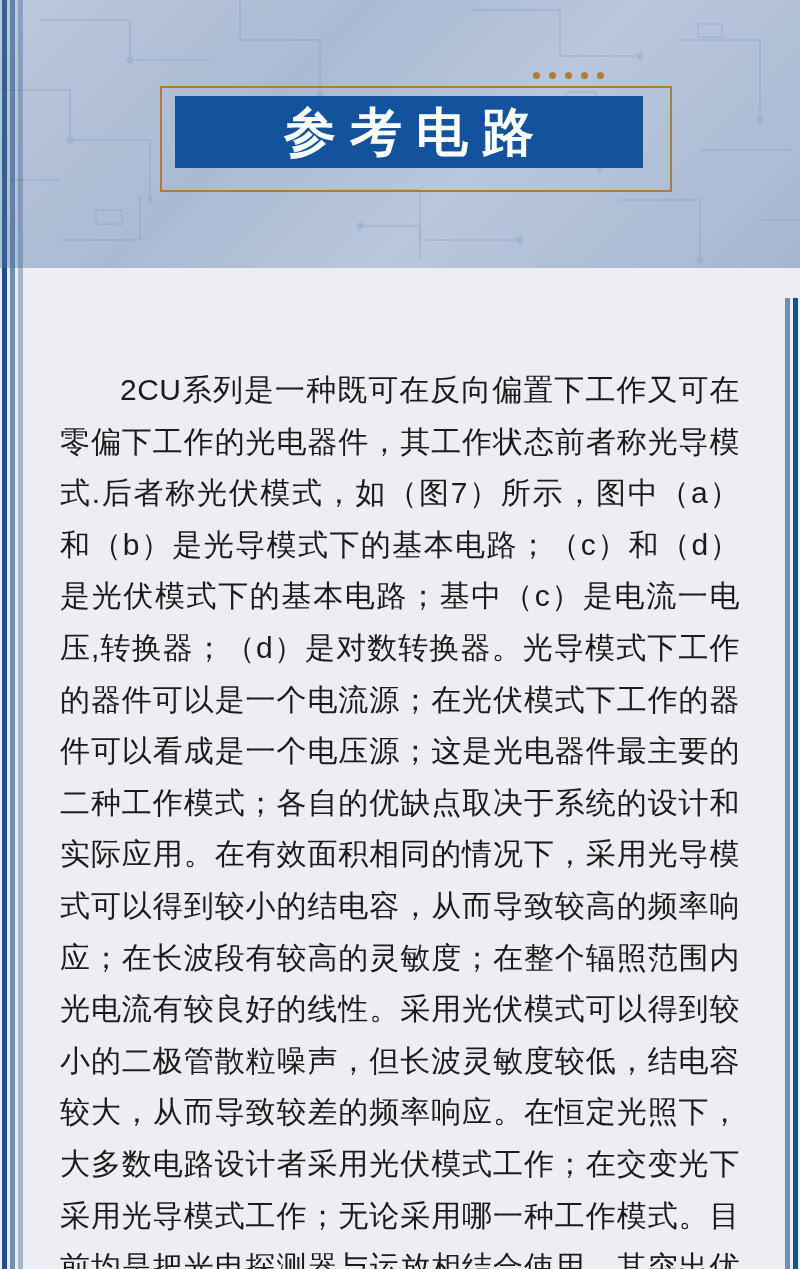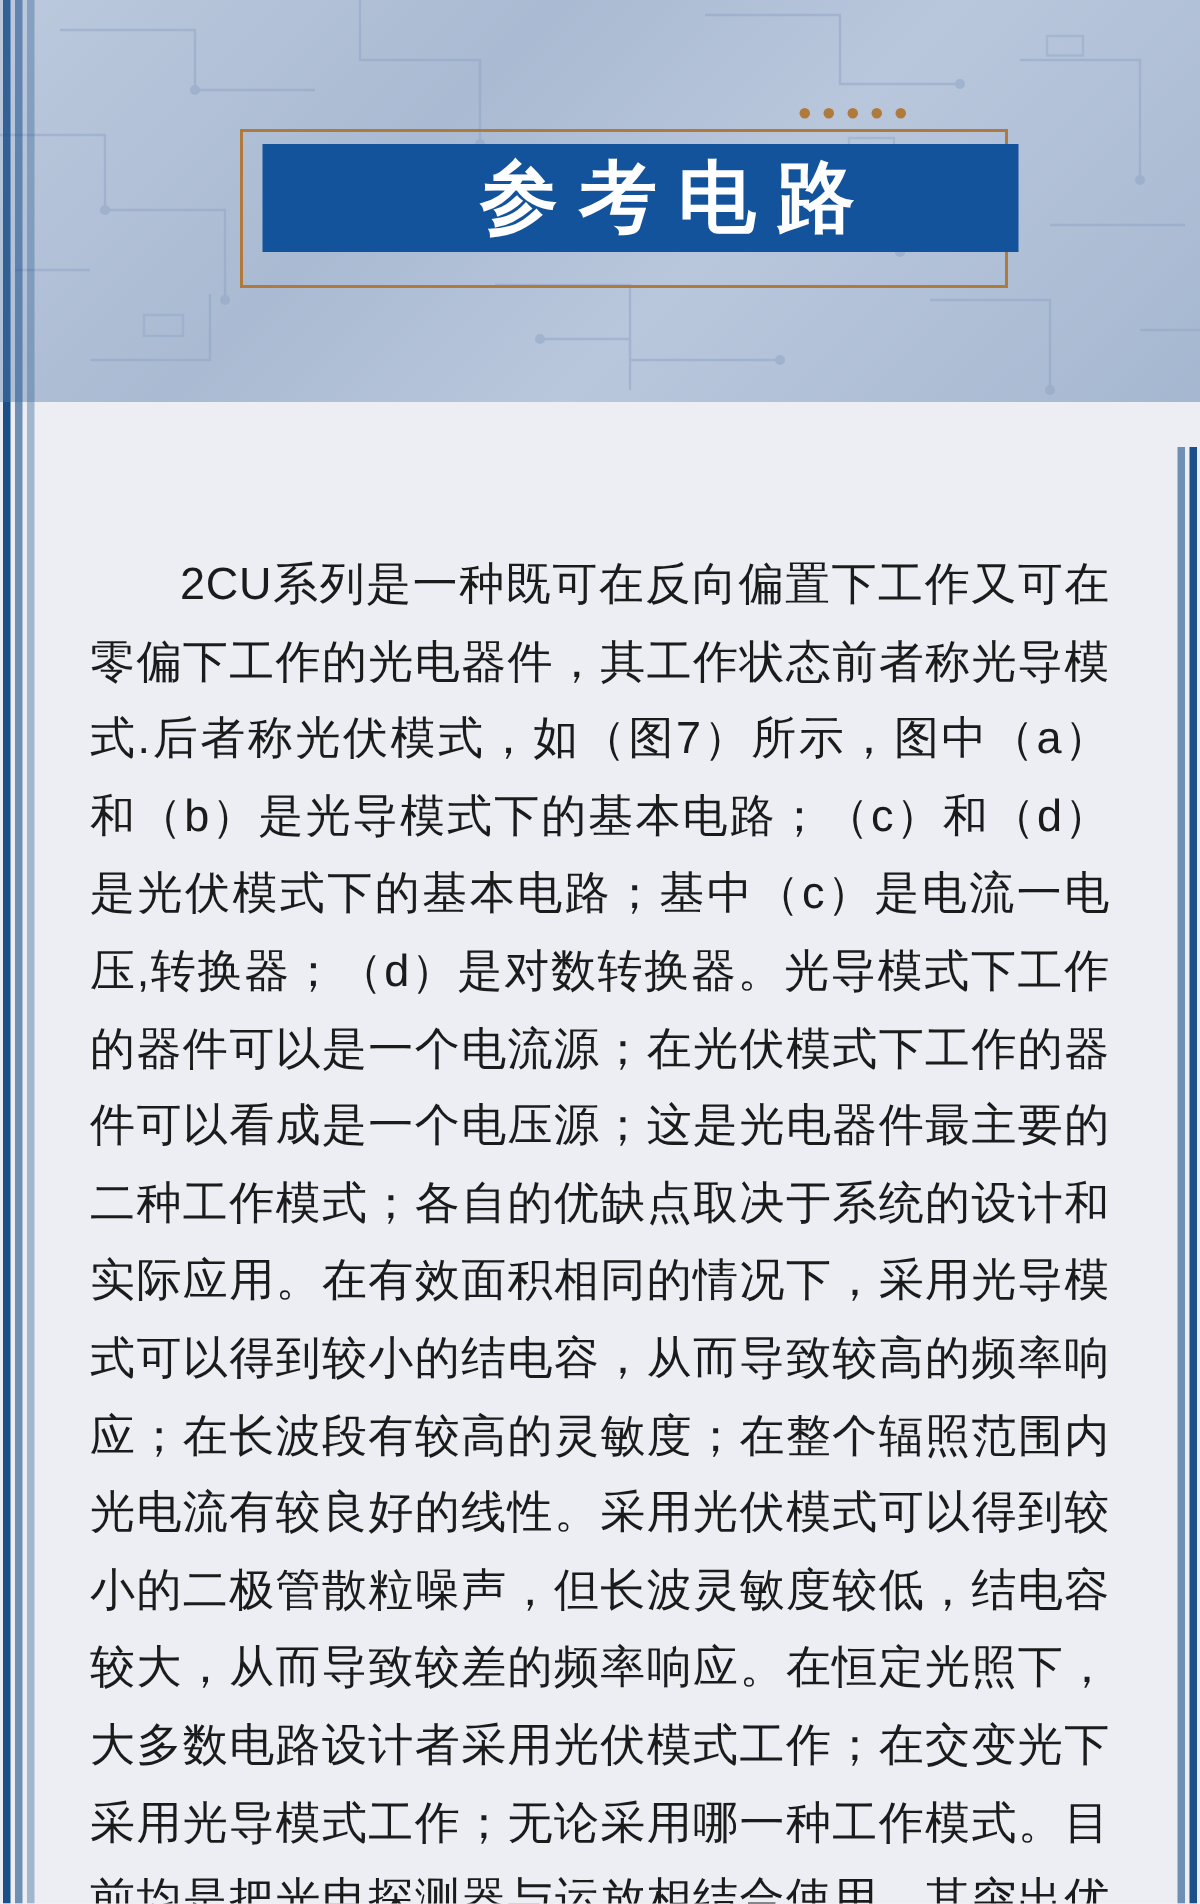--- a/index.html
+++ b/index.html
@@ -64,21 +64,20 @@
   .title-box {
     position: absolute;
     left: 175px;
     top: 96px;
     width: 468px;
     height: 72px;
     background: #12539b;
     display: flex;
     align-items: center;
     justify-content: center;
-    padding-left: 36px;
   }
   .title-text {
     color: #ffffff;
     font-size: 52px;
     font-weight: bold;
     letter-spacing: 14px;
     text-indent: 14px;
     font-family: "Liberation Sans", sans-serif;
     line-height: 1;
   }

